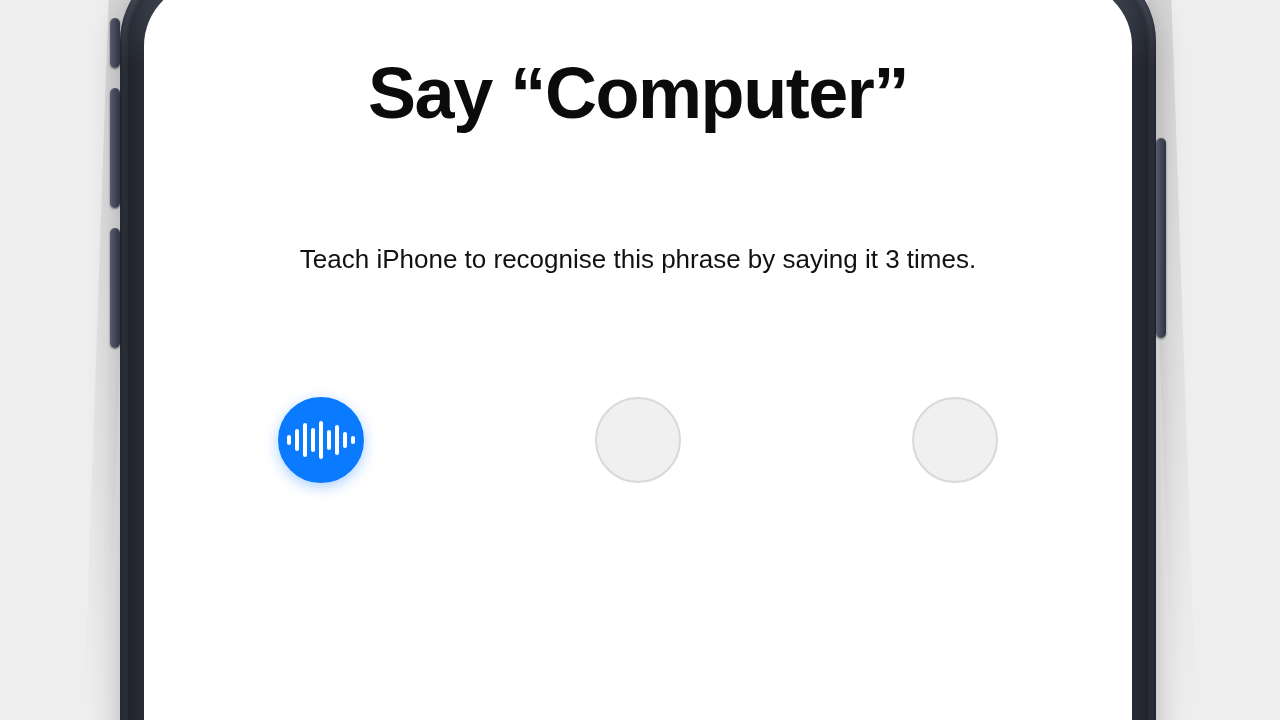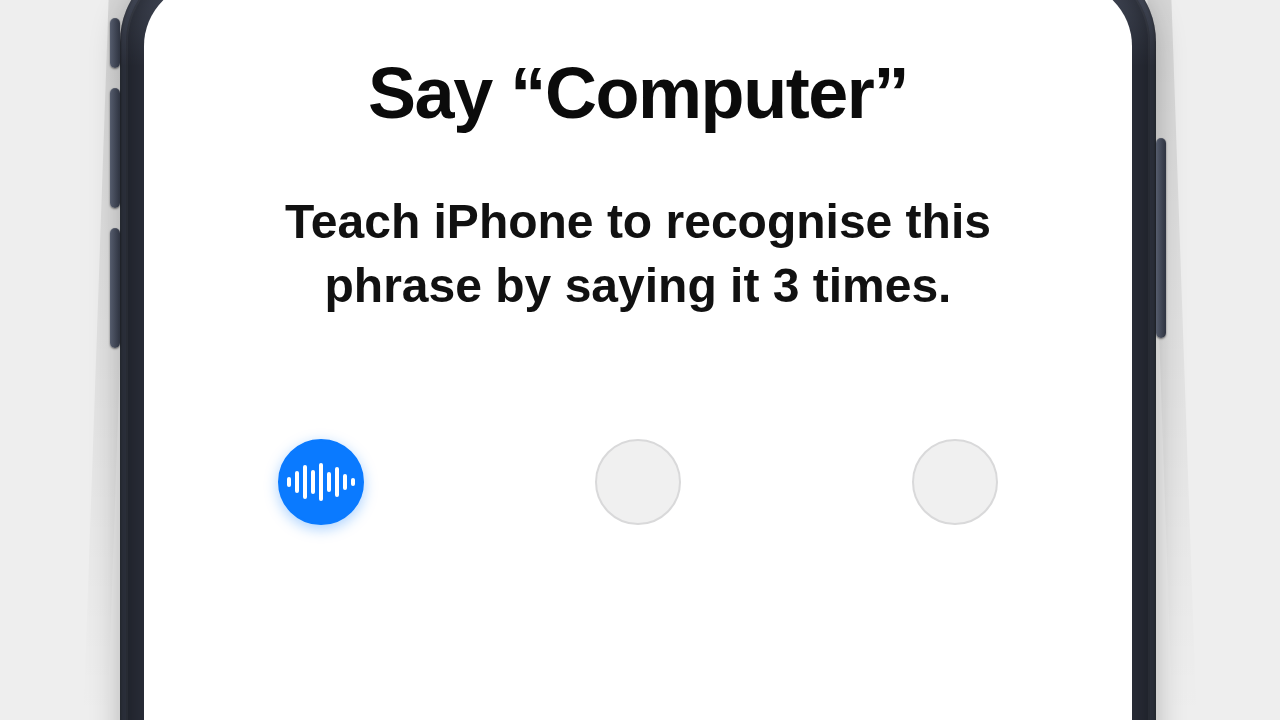--- a/index.html
+++ b/index.html
@@ -97,25 +97,25 @@
   h1.title {
     margin: 0;
     font-weight: 800;
     letter-spacing: -0.02em;
     font-size: 72px;
     line-height: 1.05;
     color: #0b0b0b;
   }
 
   p.subtitle {
-    margin: 58px auto 0;
+    margin: 110px auto 0;
     max-width: 820px;
-    font-size: 48px;
+    font-size: 26px;
     line-height: 1.35;
-    font-weight: 700;
+    font-weight: 400;
     color: var(--subtext);
   }
 
   .dots {
     margin: 120px auto 0;
     width: 720px;
     display: flex;
     justify-content: space-between;
     align-items: center;
   }

